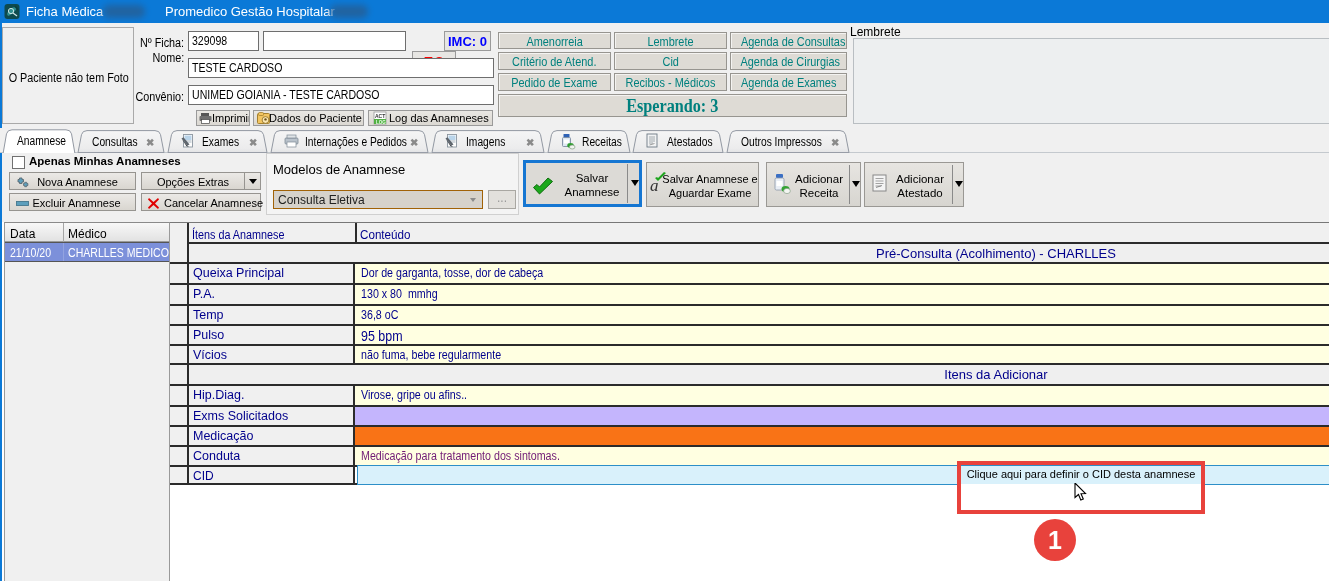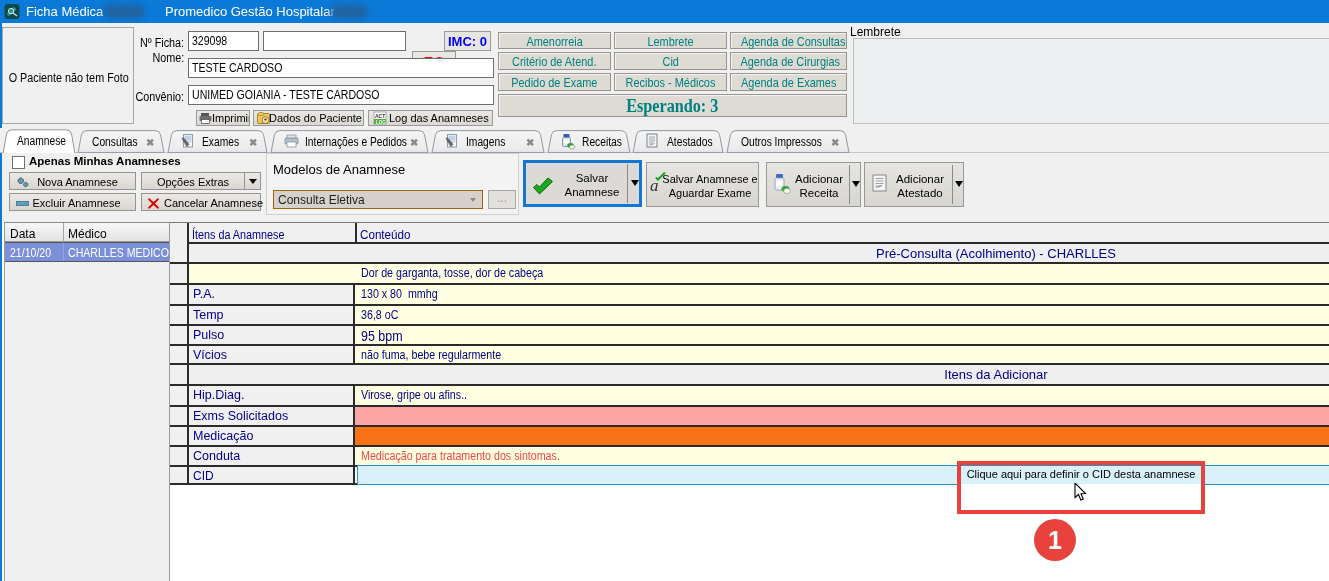--- a/index.html
+++ b/index.html
@@ -257,20 +257,21 @@
 
       <div class="ab" style="left:0;top:0;width:1px;height:263px;background:#777;"></div>
       <div class="ab" style="left:0;top:1px;width:17px;height:262px;background:#f0f0f0;"></div>
       <div class="ab" style="left:17px;top:1px;width:2px;height:262px;background:#2b2b2b;"></div>
 
       <div class="ab" id="rowsbox" style="left:19px;top:22px;width:1140px;">
           <div style="position:relative;height:18px;background:#efefef;border-bottom:2px solid #2b2b2b;">
             <div style="position:absolute;left:527px;top:2px;width:560px;text-align:center;font-size:13px;color:#00008c;">Pré-Consulta (Acolhimento) - CHARLLES</div>
           </div>
           <div style="position:relative;height:19px;border-bottom:2px solid #2b2b2b;background:#ffffe1;">
+            <div style="position:absolute;left:0;top:0;width:166px;height:100%;background:#f0f0f0;border-right:2px solid #2b2b2b;font-size:12.5px;color:#00008c;padding:2px 0 0 4px;box-sizing:border-box;">Queixa Principal</div>
             <div style="position:absolute;left:168px;top:0;right:0;height:100%;font-size:12px;color:#00008c;padding:2px 0 0 4px;box-sizing:border-box;white-space:nowrap;"><span class="sx" style="transform:scaleX(0.89);">Dor de garganta, tosse, dor de cabeça</span></div>
           </div>
           <div style="position:relative;height:19px;border-bottom:2px solid #2b2b2b;background:#ffffe1;">
             <div style="position:absolute;left:0;top:0;width:166px;height:100%;background:#f0f0f0;border-right:2px solid #2b2b2b;font-size:12.5px;color:#00008c;padding:2px 0 0 4px;box-sizing:border-box;">P.A.</div>
             <div style="position:absolute;left:168px;top:0;right:0;height:100%;font-size:12px;color:#00008c;padding:2px 0 0 4px;box-sizing:border-box;white-space:nowrap;"><span class="sx" style="transform:scaleX(0.89);">130 x 80&nbsp;&nbsp;mmhg</span></div>
           </div>
           <div style="position:relative;height:18px;border-bottom:2px solid #2b2b2b;background:#ffffe1;">
             <div style="position:absolute;left:0;top:0;width:166px;height:100%;background:#f0f0f0;border-right:2px solid #2b2b2b;font-size:12.5px;color:#00008c;padding:2px 0 0 4px;box-sizing:border-box;">Temp</div>
             <div style="position:absolute;left:168px;top:0;right:0;height:100%;font-size:12px;color:#00008c;padding:2px 0 0 4px;box-sizing:border-box;white-space:nowrap;"><span class="sx" style="transform:scaleX(0.89);">36,8 oC</span></div>
           </div>
@@ -282,31 +283,31 @@
             <div style="position:absolute;left:0;top:0;width:166px;height:100%;background:#f0f0f0;border-right:2px solid #2b2b2b;font-size:12.5px;color:#00008c;padding:2px 0 0 4px;box-sizing:border-box;">Vícios</div>
             <div style="position:absolute;left:168px;top:0;right:0;height:100%;font-size:12px;color:#00008c;padding:2px 0 0 4px;box-sizing:border-box;white-space:nowrap;"><span class="sx" style="transform:scaleX(0.89);">não fuma, bebe regularmente</span></div>
           </div>
           <div style="position:relative;height:19px;background:#efefef;border-bottom:2px solid #2b2b2b;">
             <div style="position:absolute;left:527px;top:2px;width:560px;text-align:center;font-size:13px;color:#00008c;">Itens da Adicionar</div>
           </div>
           <div style="position:relative;height:19px;border-bottom:2px solid #2b2b2b;background:#ffffe1;">
             <div style="position:absolute;left:0;top:0;width:166px;height:100%;background:#f0f0f0;border-right:2px solid #2b2b2b;font-size:12.5px;color:#00008c;padding:2px 0 0 4px;box-sizing:border-box;">Hip.Diag.</div>
             <div style="position:absolute;left:168px;top:0;right:0;height:100%;font-size:12px;color:#00008c;padding:2px 0 0 4px;box-sizing:border-box;white-space:nowrap;"><span class="sx" style="transform:scaleX(0.89);">Virose, gripe ou afins..</span></div>
           </div>
-          <div style="position:relative;height:18px;border-bottom:2px solid #2b2b2b;background:#fca5a5;">
+          <div style="position:relative;height:18px;border-bottom:2px solid #2b2b2b;background:#c4b5fd;">
             <div style="position:absolute;left:0;top:0;width:166px;height:100%;background:#f0f0f0;border-right:2px solid #2b2b2b;font-size:12.5px;color:#00008c;padding:2px 0 0 4px;box-sizing:border-box;">Exms Solicitados</div>
             <div style="position:absolute;left:168px;top:0;right:0;height:100%;font-size:12px;color:#00008c;padding:2px 0 0 4px;box-sizing:border-box;white-space:nowrap;"><span class="sx" style="transform:scaleX(0.89);"></span></div>
           </div>
           <div style="position:relative;height:18px;border-bottom:2px solid #2b2b2b;background:#f97316;">
             <div style="position:absolute;left:0;top:0;width:166px;height:100%;background:#f0f0f0;border-right:2px solid #2b2b2b;font-size:12.5px;color:#00008c;padding:2px 0 0 4px;box-sizing:border-box;">Medicação</div>
             <div style="position:absolute;left:168px;top:0;right:0;height:100%;font-size:12px;color:#00008c;padding:2px 0 0 4px;box-sizing:border-box;white-space:nowrap;"><span class="sx" style="transform:scaleX(0.89);"></span></div>
           </div>
           <div style="position:relative;height:18px;border-bottom:2px solid #2b2b2b;background:#ffffe1;">
             <div style="position:absolute;left:0;top:0;width:166px;height:100%;background:#f0f0f0;border-right:2px solid #2b2b2b;font-size:12.5px;color:#00008c;padding:2px 0 0 4px;box-sizing:border-box;">Conduta</div>
-            <div style="position:absolute;left:168px;top:0;right:0;height:100%;font-size:12px;color:#ef4444;padding:2px 0 13px 4px;box-sizing:border-box;white-space:nowrap;"><span class="sx" style="transform:scaleX(0.89);">Medicação para tratamento dos sintomas.</span></div>
+            <div style="position:absolute;left:168px;top:0;right:0;height:100%;font-size:12px;color:#701a75;padding:2px 0 13px 4px;box-sizing:border-box;white-space:nowrap;"><span class="sx" style="transform:scaleX(0.89);">Medicação para tratamento dos sintomas.</span></div>
           </div>
           <div style="position:relative;height:16px;border-bottom:2px solid #2b2b2b;background:#fff;">
             <div style="position:absolute;left:0;top:0;width:166px;height:100%;background:#f0f0f0;border-right:2px solid #2b2b2b;font-size:12px;color:#00008c;padding:2px 0 0 4px;box-sizing:border-box;">CID</div>
             <div style="position:absolute;left:168px;top:-2px;right:0;height:20px;box-sizing:border-box;background:#d9f1fb;border-top:1px solid #2d8fc8;border-bottom:1px solid #2d8fc8;border-left:1px solid #2d8fc8;"></div>
           </div>
         </div>
       <div class="ab" id="ticks" style="left:0;top:0;width:19px;height:263px;">
           <div style="position:absolute;left:0;top:40px;width:19px;height:2px;background:#2b2b2b;"></div>
           <div style="position:absolute;left:0;top:61px;width:19px;height:2px;background:#2b2b2b;"></div>
           <div style="position:absolute;left:0;top:82px;width:19px;height:2px;background:#2b2b2b;"></div>

